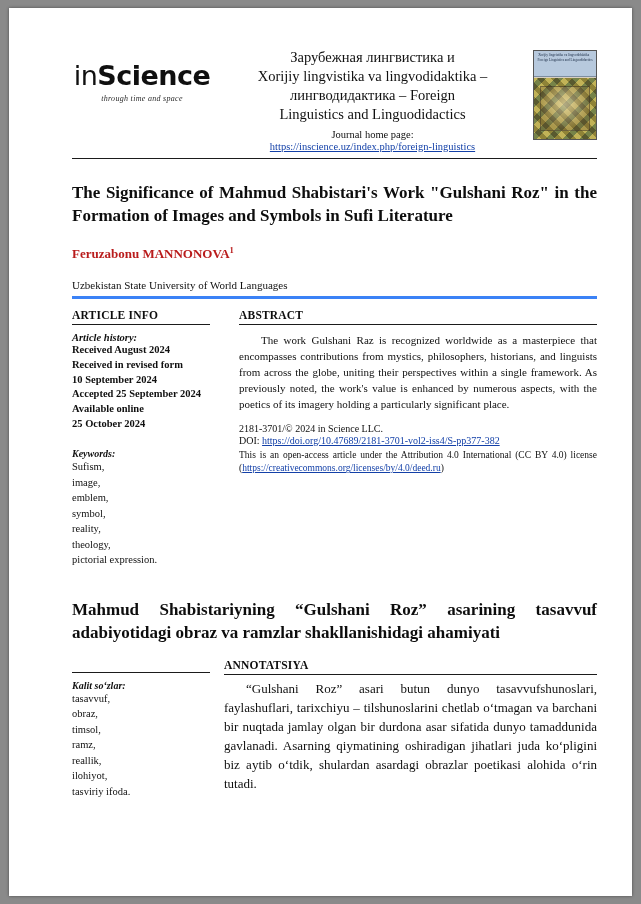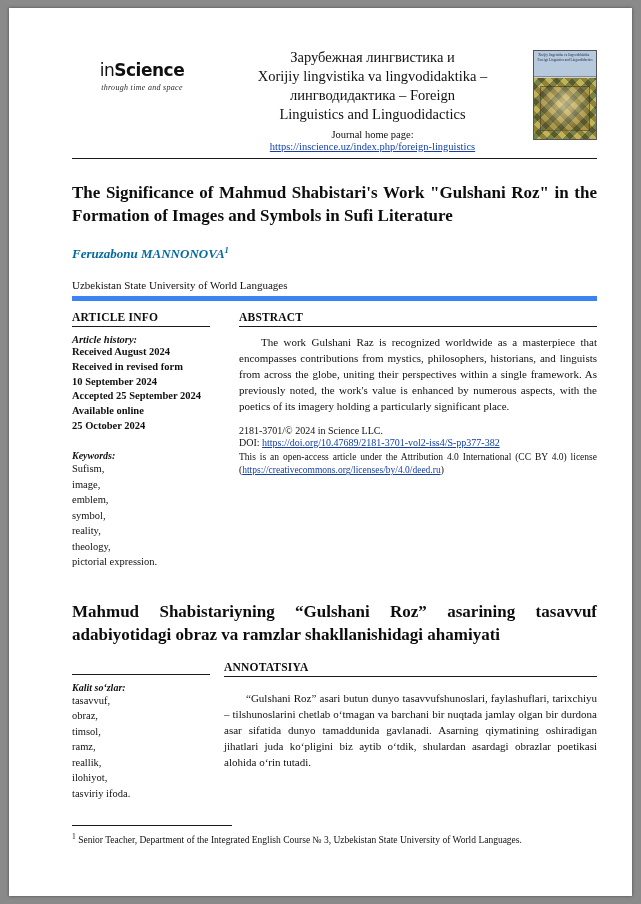--- a/index.html
+++ b/index.html
@@ -39,21 +39,21 @@
     padding-bottom: 6px;
   }
   .logo-box {
     width: 140px;
     flex: 0 0 140px;
     padding-top: 12px;
     text-align: center;
   }
   .logo-main {
     font-family: "DejaVu Sans", sans-serif;
-    font-size: 17px;
+    font-size: 27px;
     letter-spacing: -0.5px;
     color: #101010;
   }
   .logo-main .light { font-weight: 400; }
   .logo-main .bold { font-weight: 700; }
   .logo-sub {
     font-family: "Liberation Serif", serif;
     font-style: italic;
     font-size: 8px;
     color: #2a2a2a;
@@ -127,29 +127,28 @@
     font-weight: bold;
     line-height: 1.38;
     text-align: justify;
     margin-top: 22px;
     color: #0d0d0d;
   }
   .author {
     font-size: 13px;
     font-weight: bold;
     margin-top: 18px;
-    color: #0369a1;
-    font-style: italic;
+    color: #b91c1c;
   }
   .author sup { font-size: 8.5px; }
   .affiliation {
     font-size: 11px;
     margin-top: 16px;
     padding-bottom: 5px;
-    border-bottom: 5px solid #3b82f6;
+    border-bottom: 3px solid #3b82f6;
     color: #101010;
   }
 
   
   .ab-row {
     display: flex;
     margin-top: 10px;
     gap: 15px;
   }
   .ab-left {
@@ -243,24 +242,24 @@
     width: 152px;
     padding-right: 14px;
     box-sizing: border-box;
   }
   .an-right { flex: 1 1 auto; }
   .an-left .rule {
     border-bottom: 1.2px solid #1b1b1b;
     height: 13px;
   }
   .annot-text {
-    font-size: 11px;
+    font-size: 13px;
     line-height: 1.46;
     text-align: justify;
-    margin-top: 13px;
+    margin-top: 5px;
     text-indent: 22px;
     color: #101010;
   }
 
   
   .footnote {
     position: absolute;
     left: 63px;
     bottom: 48px;
     width: 525px;
@@ -355,17 +354,13 @@
         <div class="kw-line">tasviriy ifoda.</div>
       </div>
       <div class="an-right">
         <div class="sec-head">ANNOTATSIYA</div>
         <div class="annot-text">“Gulshani Roz” asari butun dunyo tasavvufshunoslari, faylashuflari, tarixchiyu – tilshunoslarini chetlab o‘tmagan va barchani bir nuqtada jamlay olgan bir durdona asar sifatida dunyo tamaddunida gavlanadi. Asarning qiymatining oshiradigan jihatlari juda ko‘pligini biz aytib o‘tdik, shulardan asardagi obrazlar poetikasi alohida o‘rin tutadi.</div>
       </div>
     </div>
 
   </div>
 
-  <div class="footnote">
-    <div class="fn-rule"></div>
-    <div class="fn-text"><sup>1</sup><span> Senior Teacher, Department of the Integrated English Course № 3, Uzbekistan State University of World Languages.</span></div>
-  </div>
 </div>
 
 </body></html>

